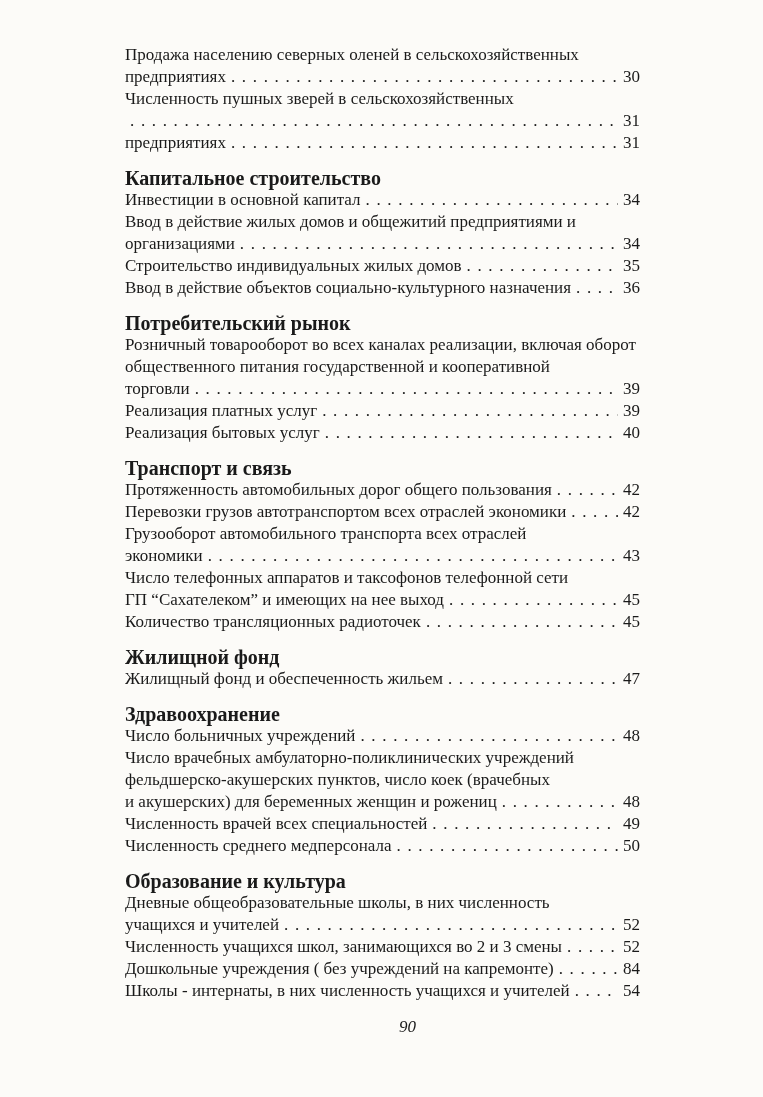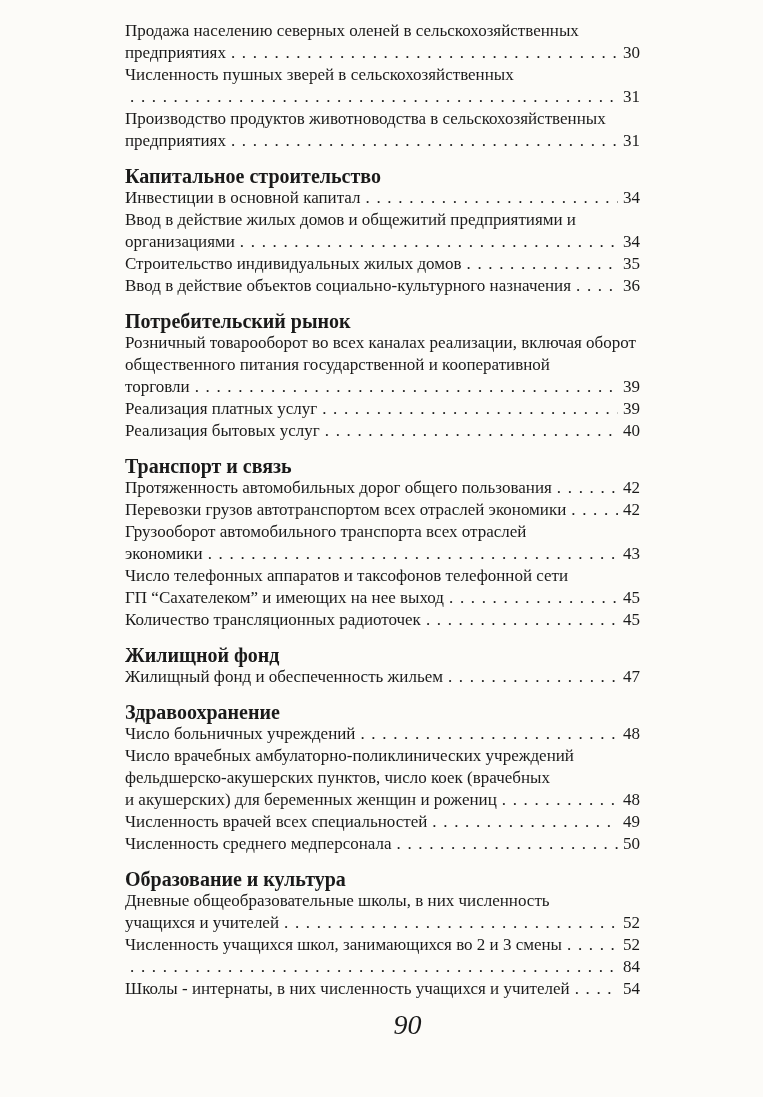--- a/index.html
+++ b/index.html
@@ -15,21 +15,21 @@
     box-sizing: border-box;
     background: #fcfbf8;
     color: #1a1a1a;
     font-family: "Liberation Serif", "DejaVu Serif", serif;
     font-size: 17px;
     line-height: 22px;
     overflow: hidden;
   }
   .toc {
     box-sizing: border-box;
-    padding: 20px 123px 0 125px; 
+    padding: 44px 123px 0 125px; 
   }
   .toc-section { margin: 0; }
   .section-title {
     font-size: 20px;
     font-weight: bold;
     margin: 13px 0 0 0;
     line-height: 22px;
   }
   .entry { margin: 0; }
   .line {
@@ -56,21 +56,21 @@
   }
   .pg {
     flex: 0 0 auto;
     white-space: nowrap;
   }
   .folio {
     margin-top: 13px;
     padding-left: 52px; 
     text-align: center;
     font-style: italic;
-    font-size: 28px;
+    font-size: 17px;
     line-height: 24px;
   }
 </style>
 </head>
 <body>
 
 <div class="page">
   <main class="toc" id="toc">
   <section class="toc-section">
 
@@ -86,21 +86,20 @@
 </div>
           <div class="entry">
   <div class="line">Численность пушных зверей в  сельскохозяйственных</div>
 
   <div class="line last">
     <span class="leader"></span>
     <span class="pg">31</span>
   </div>
 </div>
           <div class="entry">
-  <div class="line">Производство продуктов животноводства в сельскохозяйственных</div>
 
   <div class="line last">
     <span class="txt">предприятиях</span>
     <span class="leader"></span>
     <span class="pg">31</span>
   </div>
 </div>
         </div>
   </section>
 
@@ -281,20 +280,21 @@
 </div>
           <div class="entry">
   <div class="line last">
     <span class="txt">Численность учащихся школ, занимающихся во 2 и 3 смены</span>
     <span class="leader"></span>
     <span class="pg">52</span>
   </div>
 </div>
           <div class="entry">
   <div class="line last">
+    <span class="txt">Дошкольные учреждения ( без учреждений на капремонте)</span>
     <span class="leader"></span>
     <span class="pg">84</span>
   </div>
 </div>
           <div class="entry">
   <div class="line last">
     <span class="txt">Школы - интернаты, в них численность учащихся и учителей</span>
     <span class="leader"></span>
     <span class="pg">54</span>
   </div>

